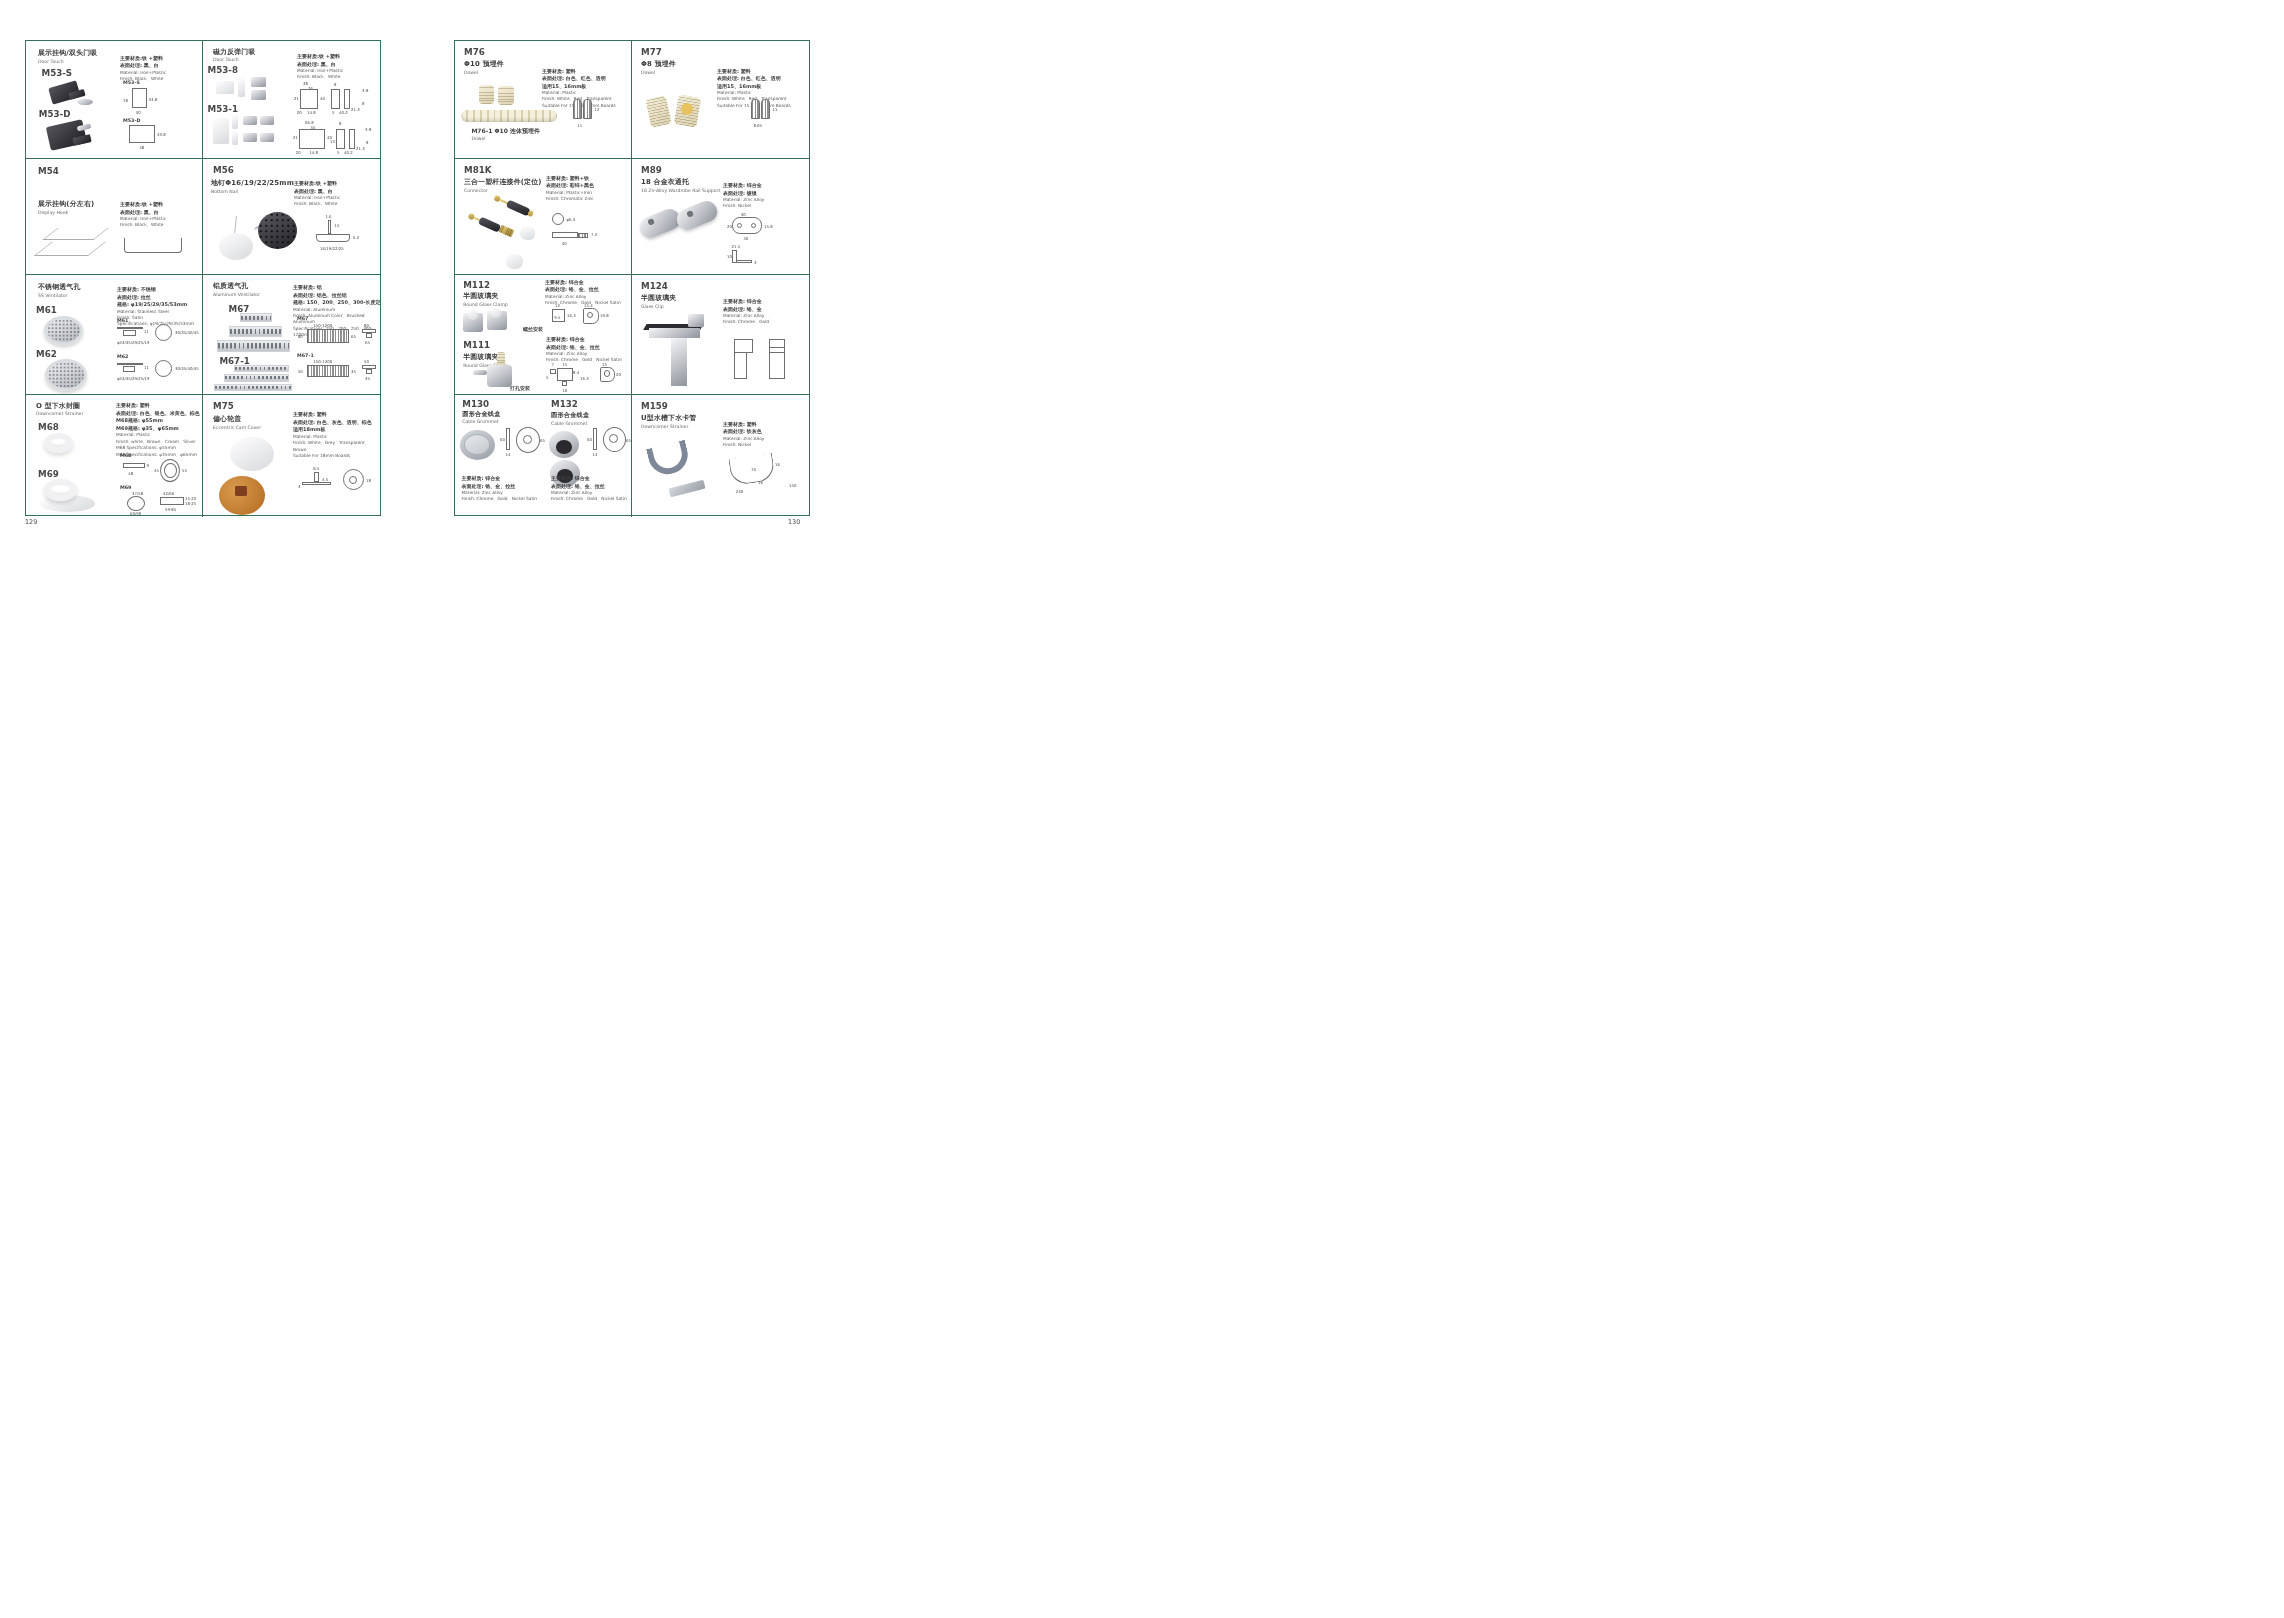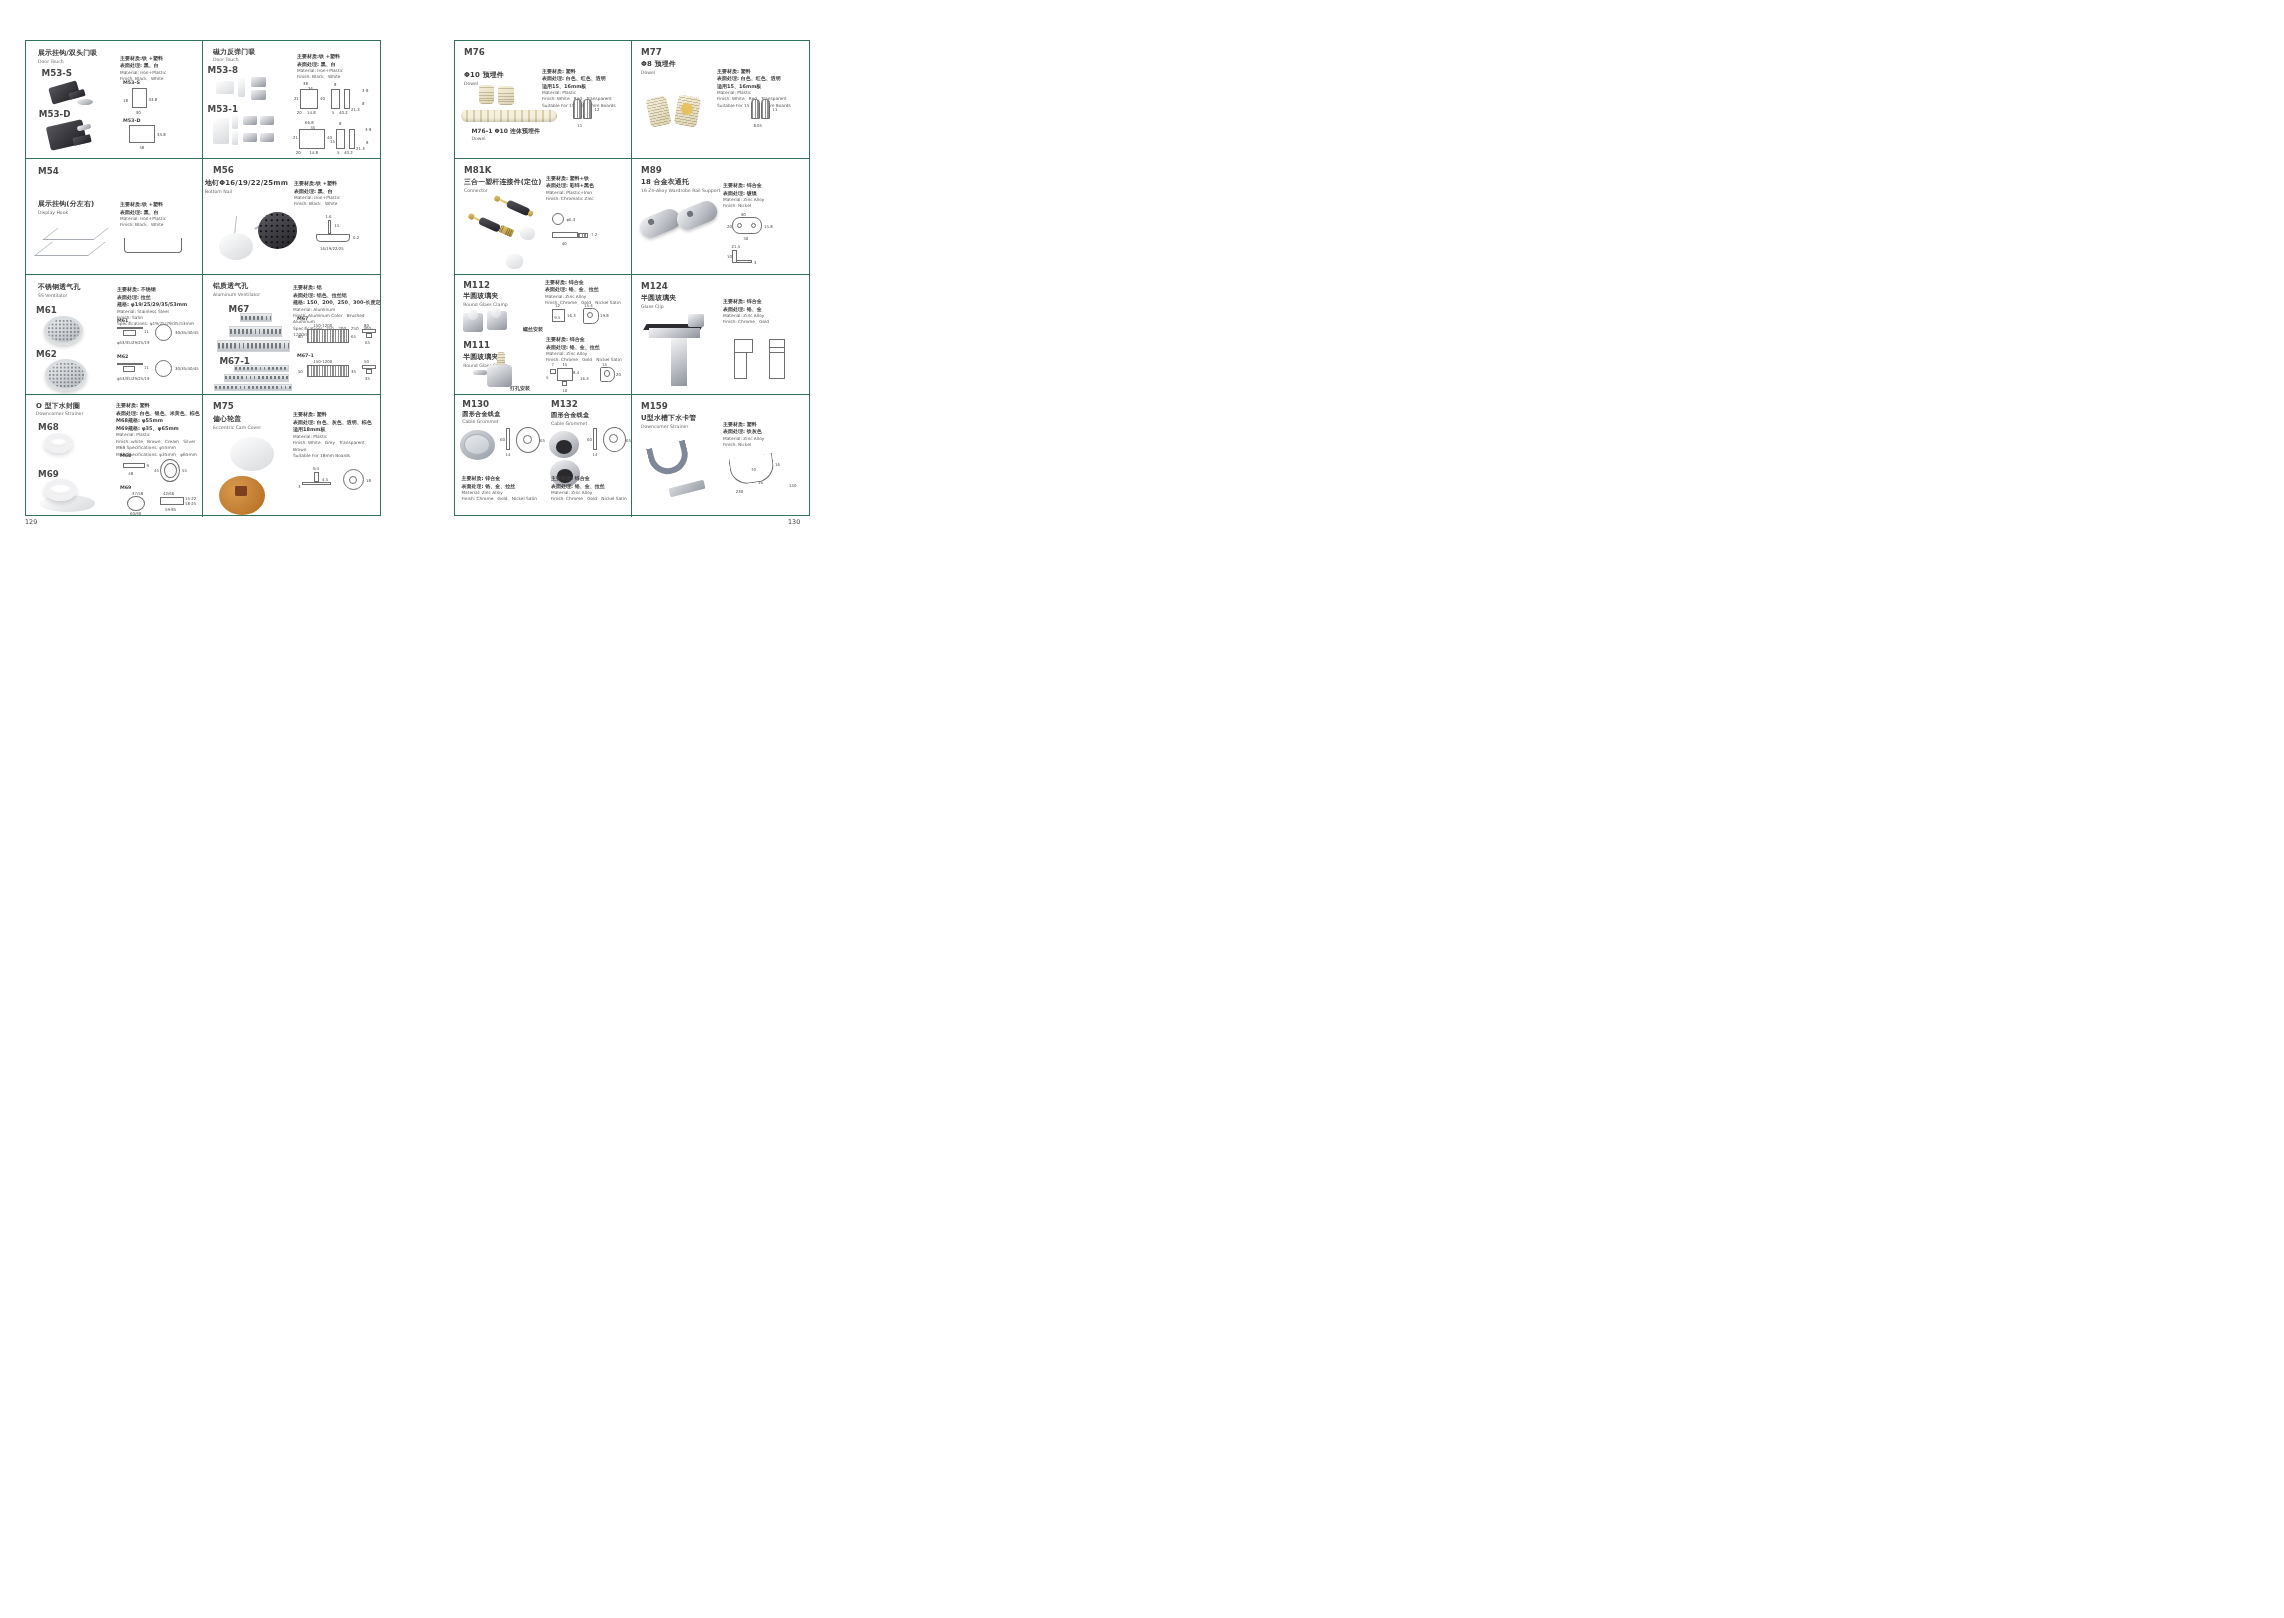--- a/index.html
+++ b/index.html
@@ -174,21 +174,21 @@
       <div class="pp skewhook" style="left:12px;top:0;width:51px;height:12px"></div>
       <div class="pp skewhook" style="left:4.6px;top:13.7px;width:54px;height:13.7px"></div>
     </div>
     <div class="dcv" style="left:96px;top:77px;width:69px;height:23px">
       <div class="ubox" style="left:1.8px;top:1.8px;width:58px;height:15.5px"></div>
     </div>
   </div>
 
   <div class="cell">
     <div class="mcode" style="left:10px;top:6.4px">M56</div>
-    <div class="chead" style="left:2px;top:19px">
+    <div class="chead" style="left:8px;top:19px">
       <div class="tzh">地钉Φ16/19/22/25mm</div>
       <div class="ten">Bottom Nail</div>
     </div>
     <div class="specs" style="left:91px;top:21px">
       <div class="szh">主要材质:铁 +塑料</div>
       <div class="szh">表面处理: 黑、白</div>
       <div class="sen">Material: Iron+Plastic</div>
       <div class="sen">Finish: Black、White</div>
     </div>
     <div class="pwrap" style="left:12px;top:53px;width:85px;height:55px">
@@ -373,21 +373,21 @@
       <div class="shp rd" style="left:51px;top:12.8px;width:8.2px;height:8.2px"></div>
       <span class="dim" style="left:68px;top:14.6px">18</span>
     </div>
   </div>
 </div>
 
 <div class="table" id="t-right">
 
   <div class="cell">
     <div class="mcode" style="left:9px;top:5.5px">M76</div>
-    <div class="chead" style="left:9px;top:29px">
+    <div class="chead" style="left:9px;top:18px">
       <div class="tzh">Φ10 预埋件</div>
       <div class="ten">Dowel</div>
     </div>
     <div class="specs" style="left:87px;top:26.5px">
       <div class="szh">主要材质: 塑料</div>
       <div class="szh">表面处理: 白色、红色、透明</div>
       <div class="szh">适用15、16mm板</div>
       <div class="sen">Material: Plastic</div>
       <div class="sen">Finish: White、Red、Transparent</div>
       <div class="sen">Suitable For 15 And 16mm Boards</div>

